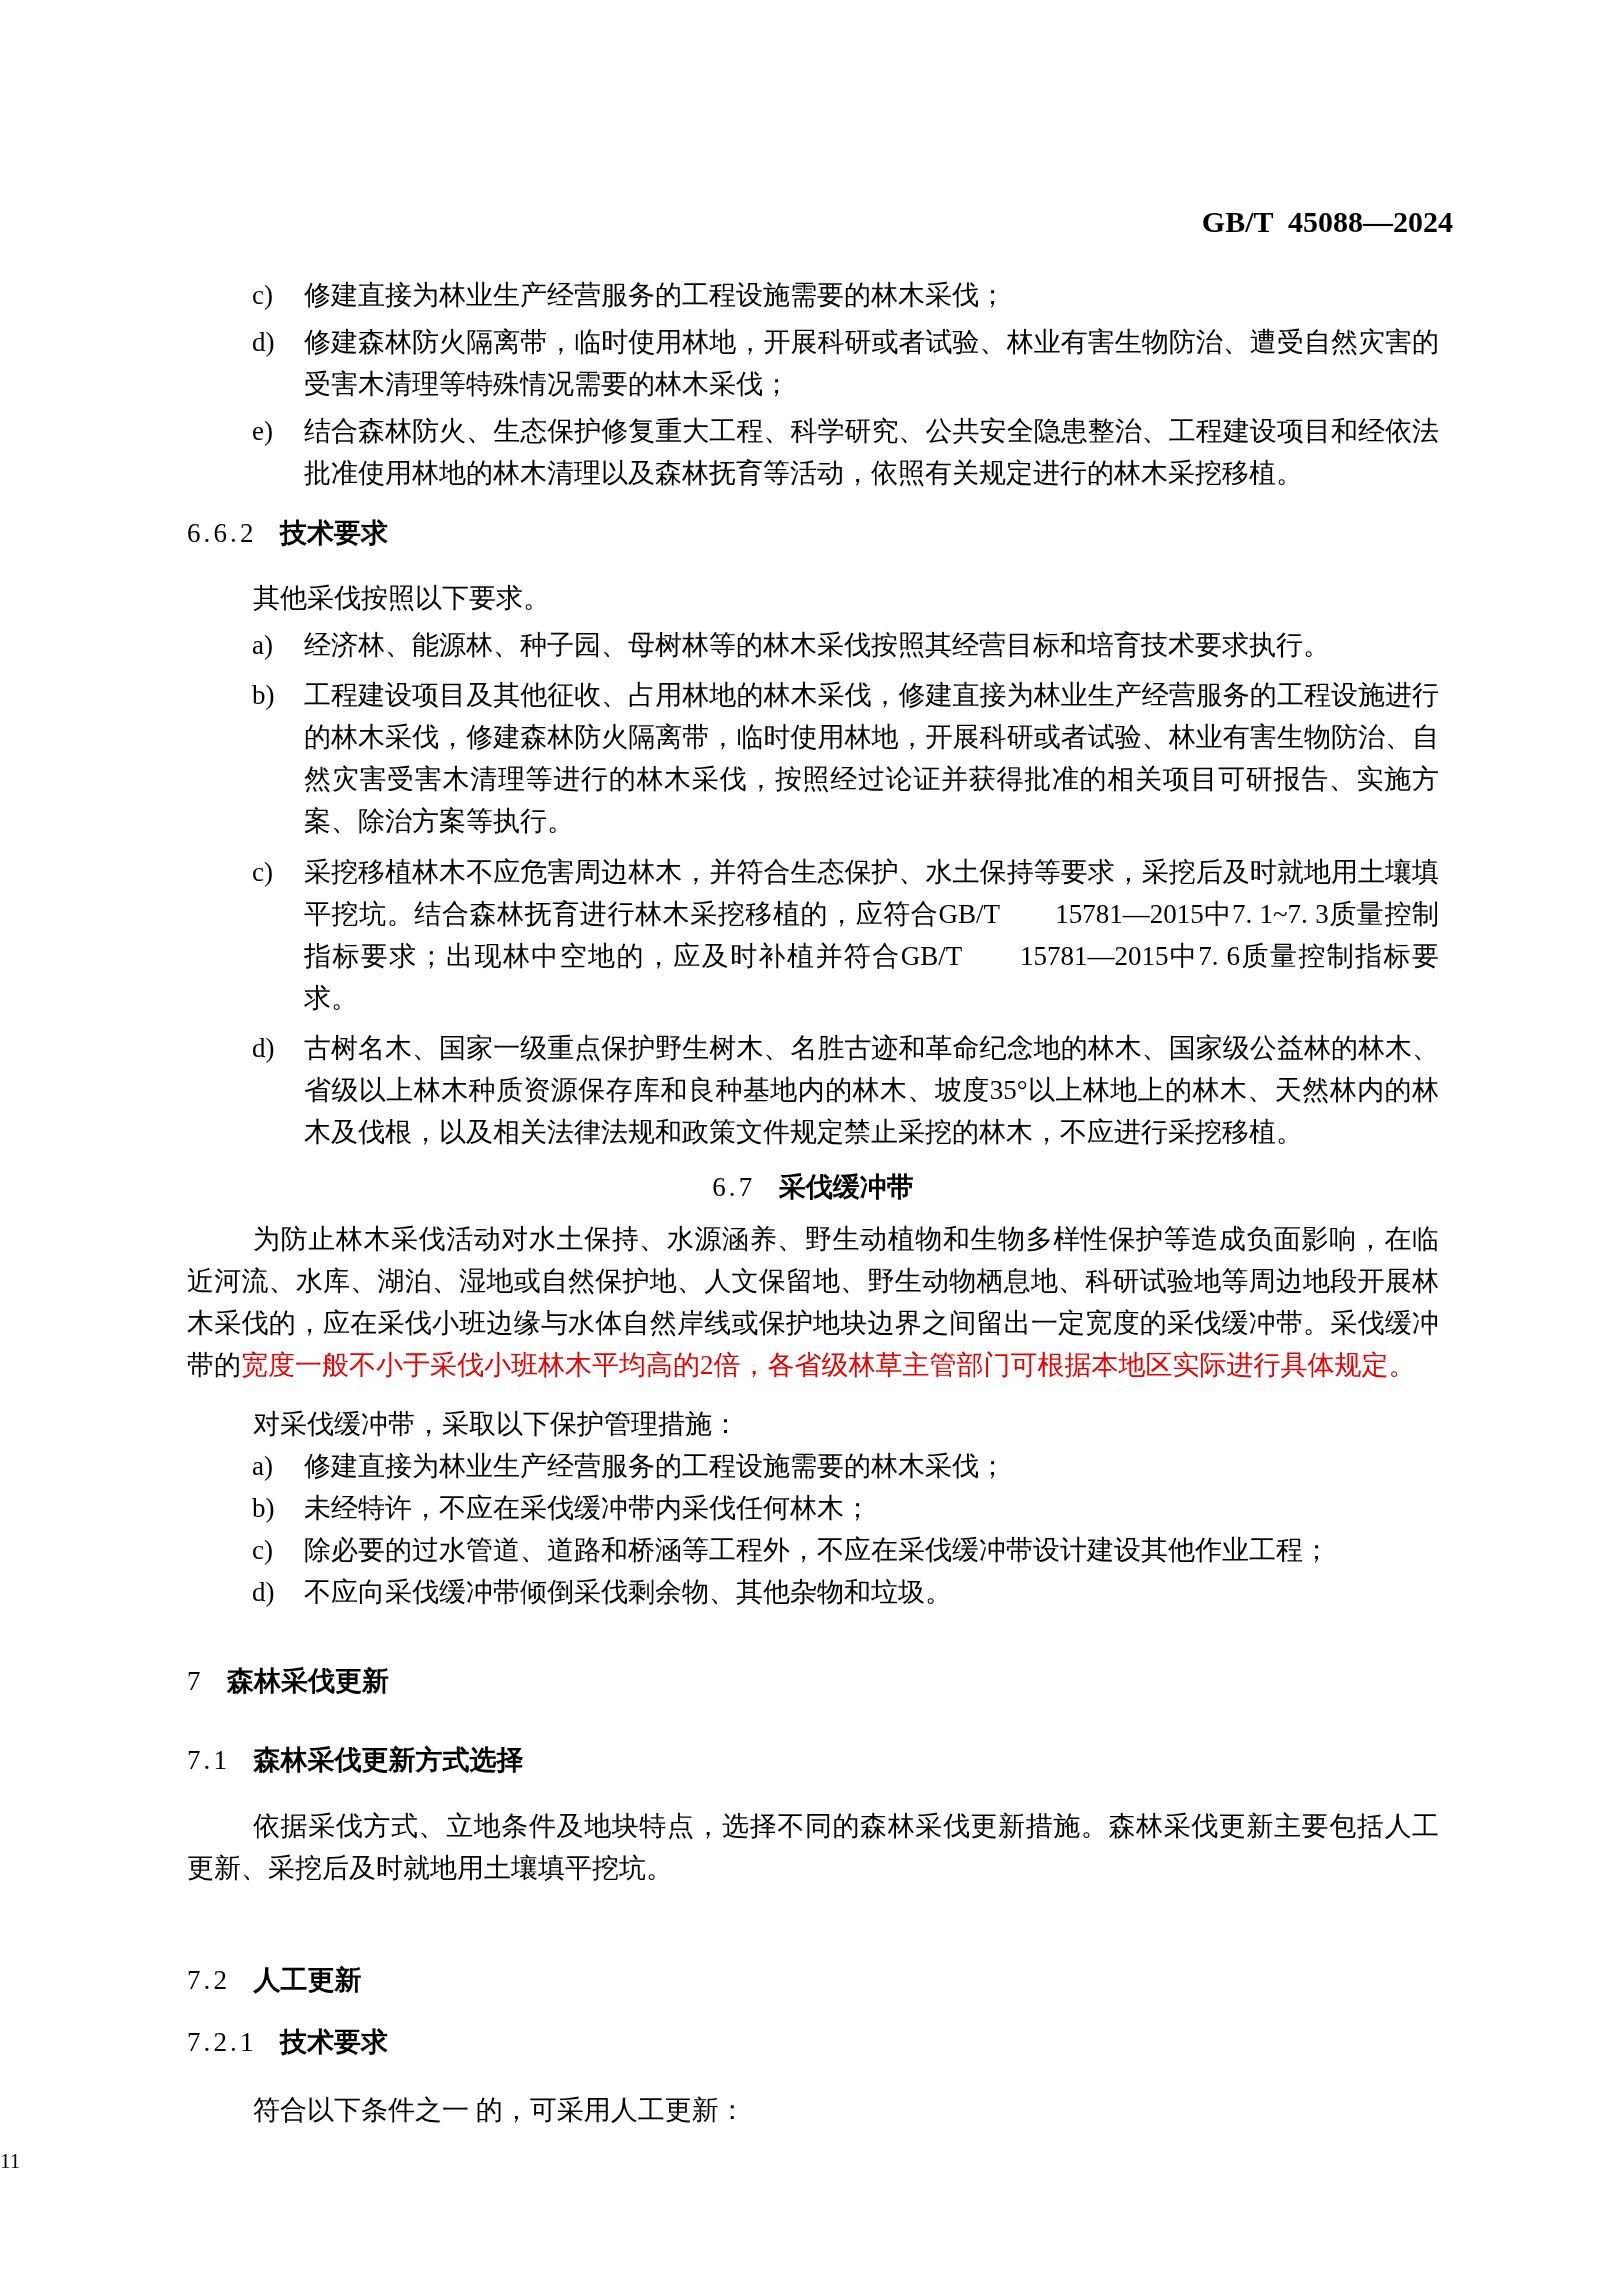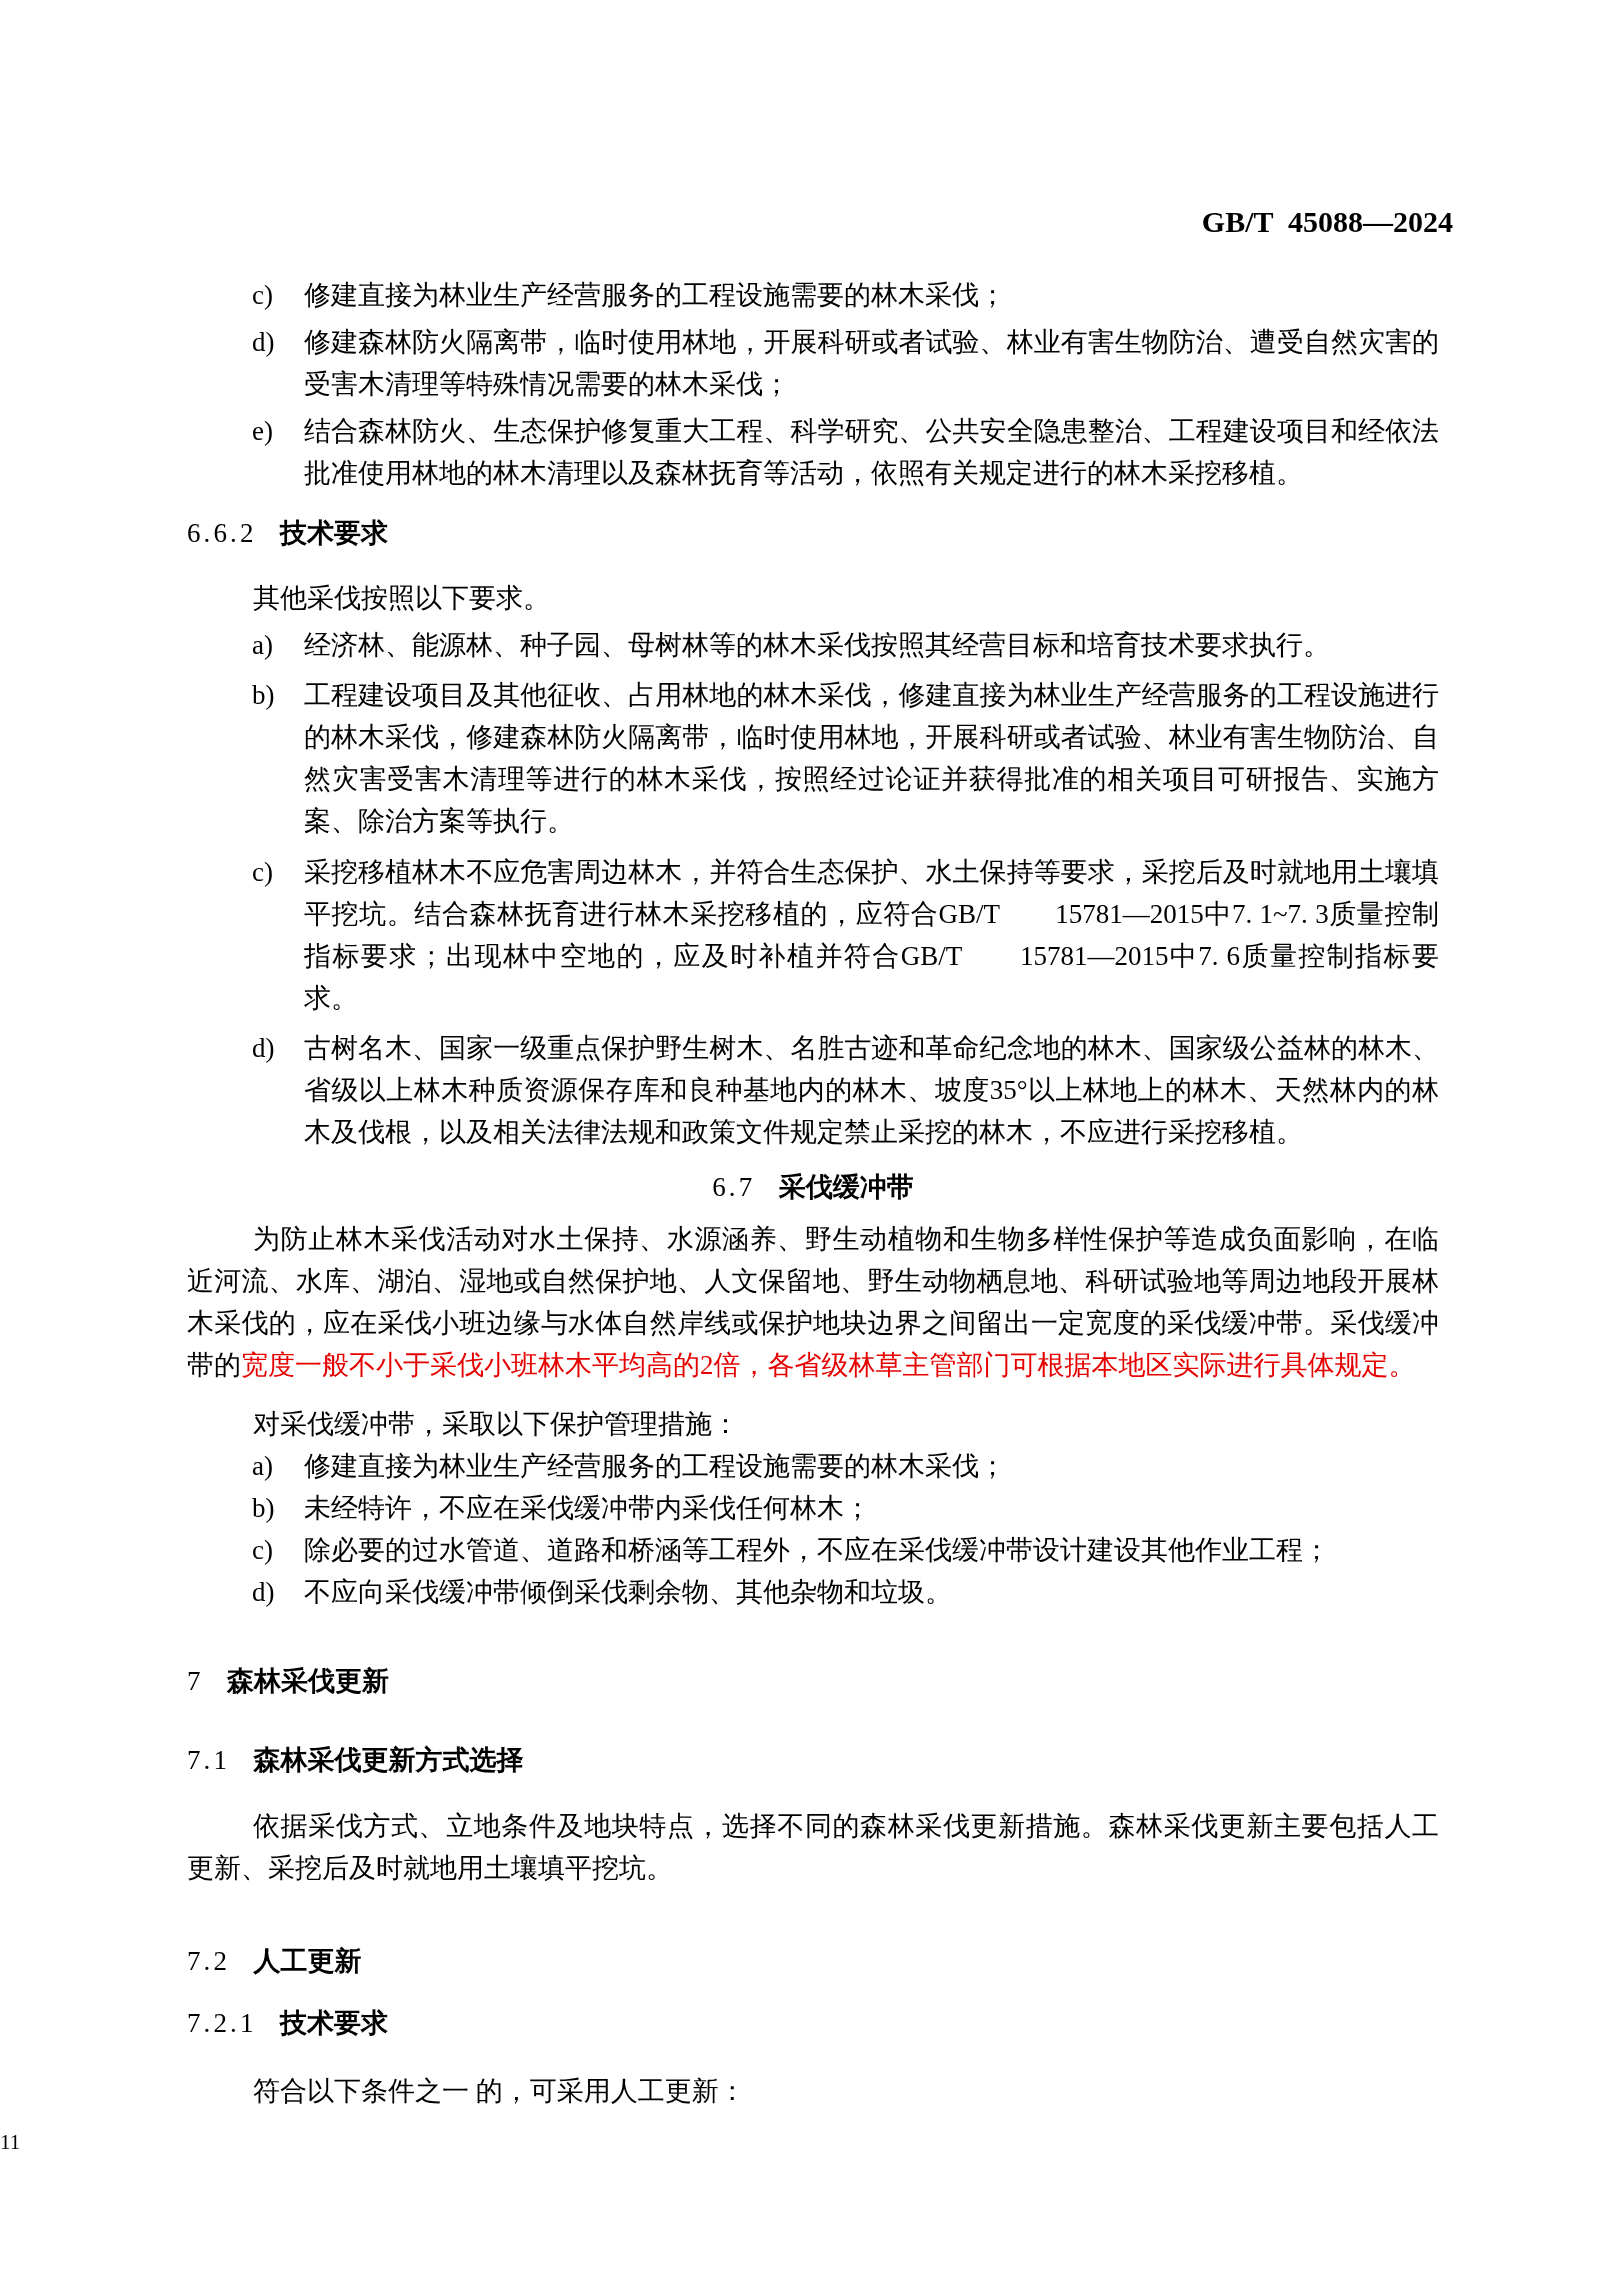--- a/index.html
+++ b/index.html
@@ -54,21 +54,21 @@
   .intro-662 { margin-top: 22.4px; }
   .list-662 { margin-top: 5.2px; }
   .list-662 .li { margin-bottom: 8.3px; }
   .h-67 { margin-top: 13px; text-align: center; }
   .para-67 { margin-top: 10.4px; }
   .para-67b { margin-top: 16.7px; }
   .list-67 .li { margin-bottom: 0; }
   .h-7 { margin-top: 47px; }
   .h-71 { margin-top: 37px; }
   .para-71 { margin-top: 24.5px; }
-  .h-72 { margin-top: 51px; }
+  .h-72 { margin-top: 70px; }
   .h-721 { margin-top: 19.3px; }
   .para-721 { margin-top: 26px; }
   .red { color: #e60000; }
   .page-footer {
     margin-top: 15px;
     width: 1439px;
     padding-right: 39px;
     font-size: 21px;
     line-height: 31px;
   }

